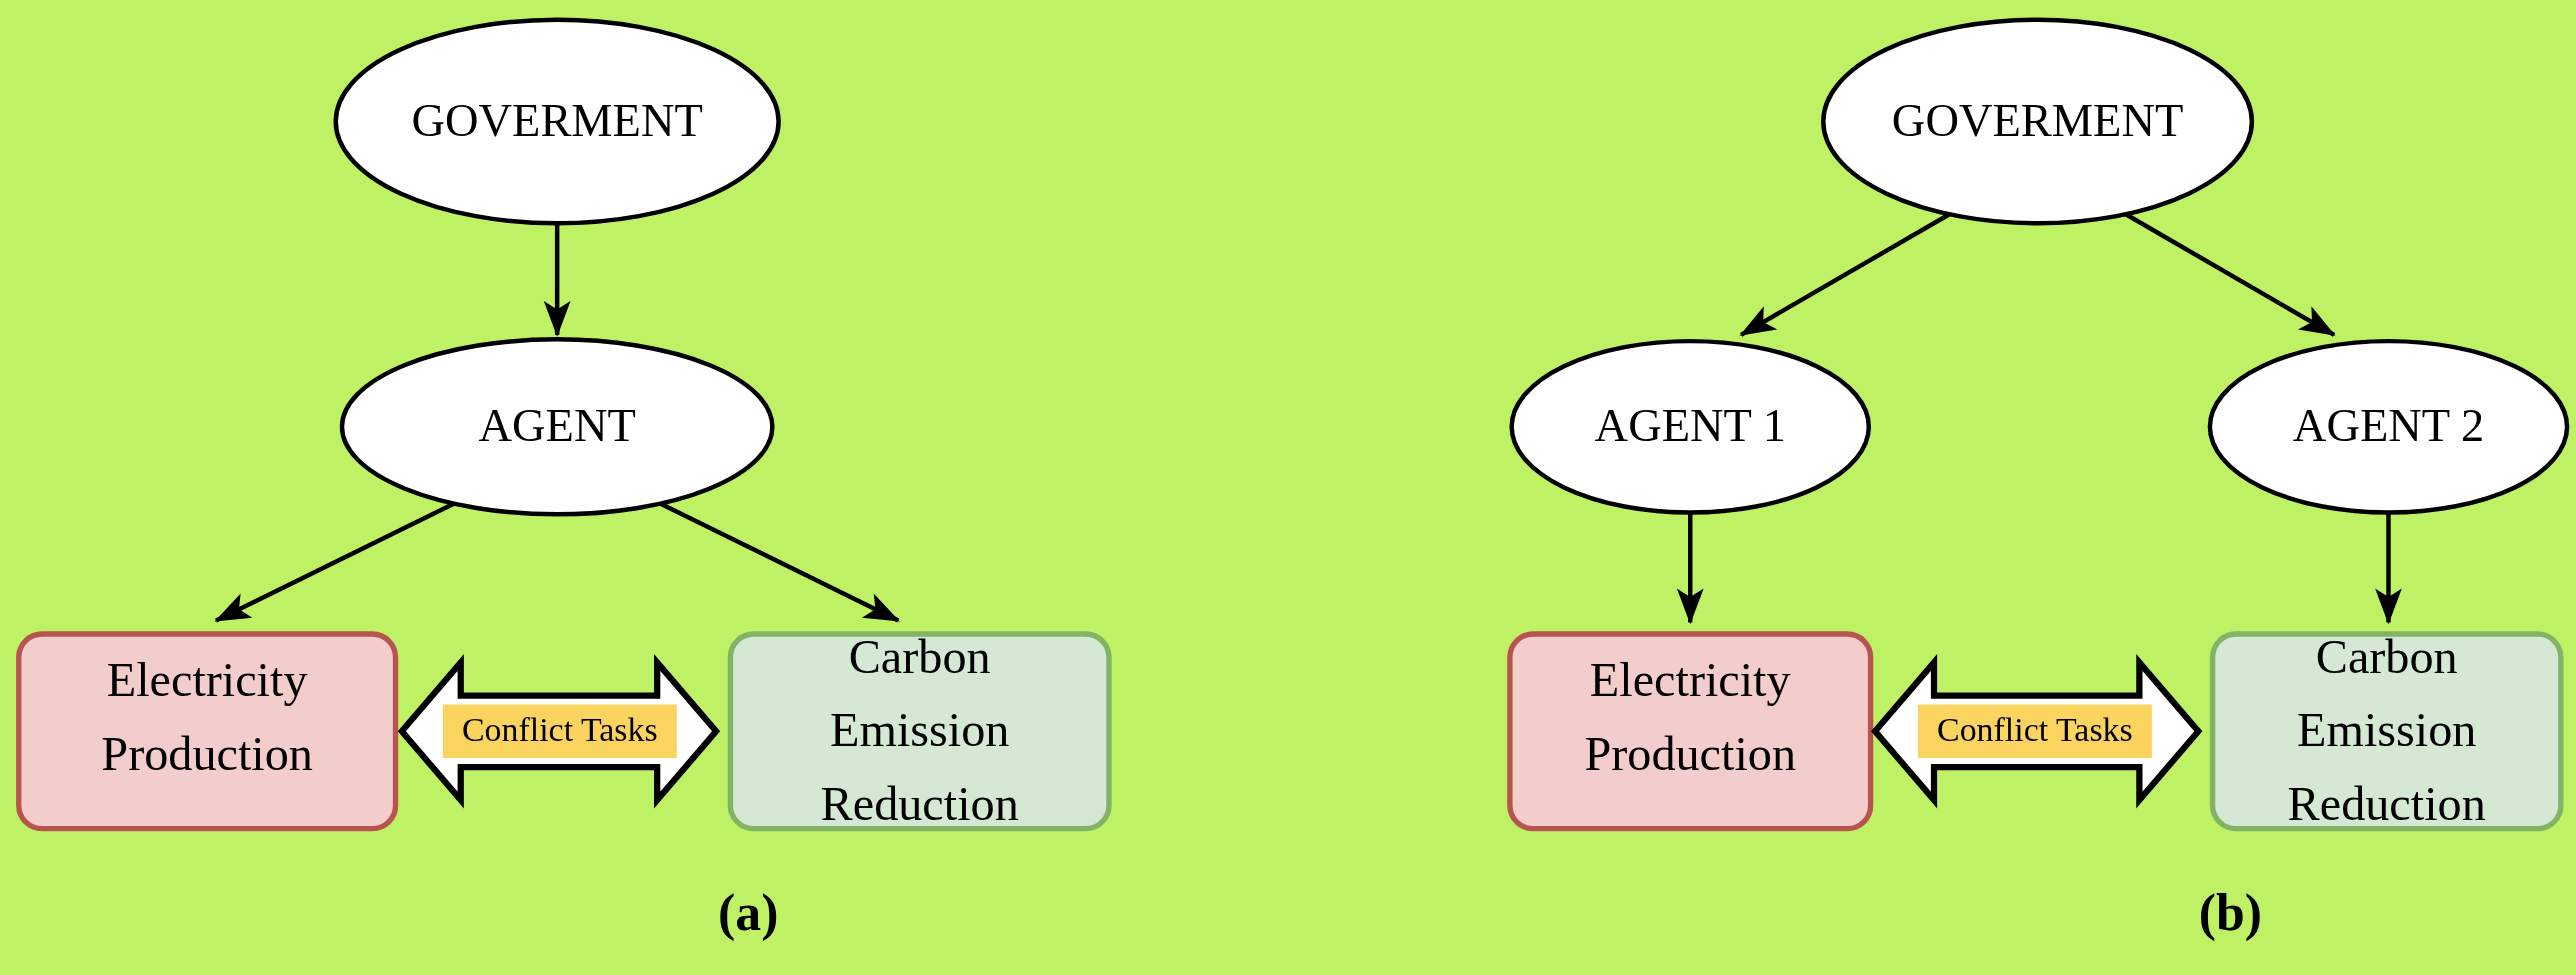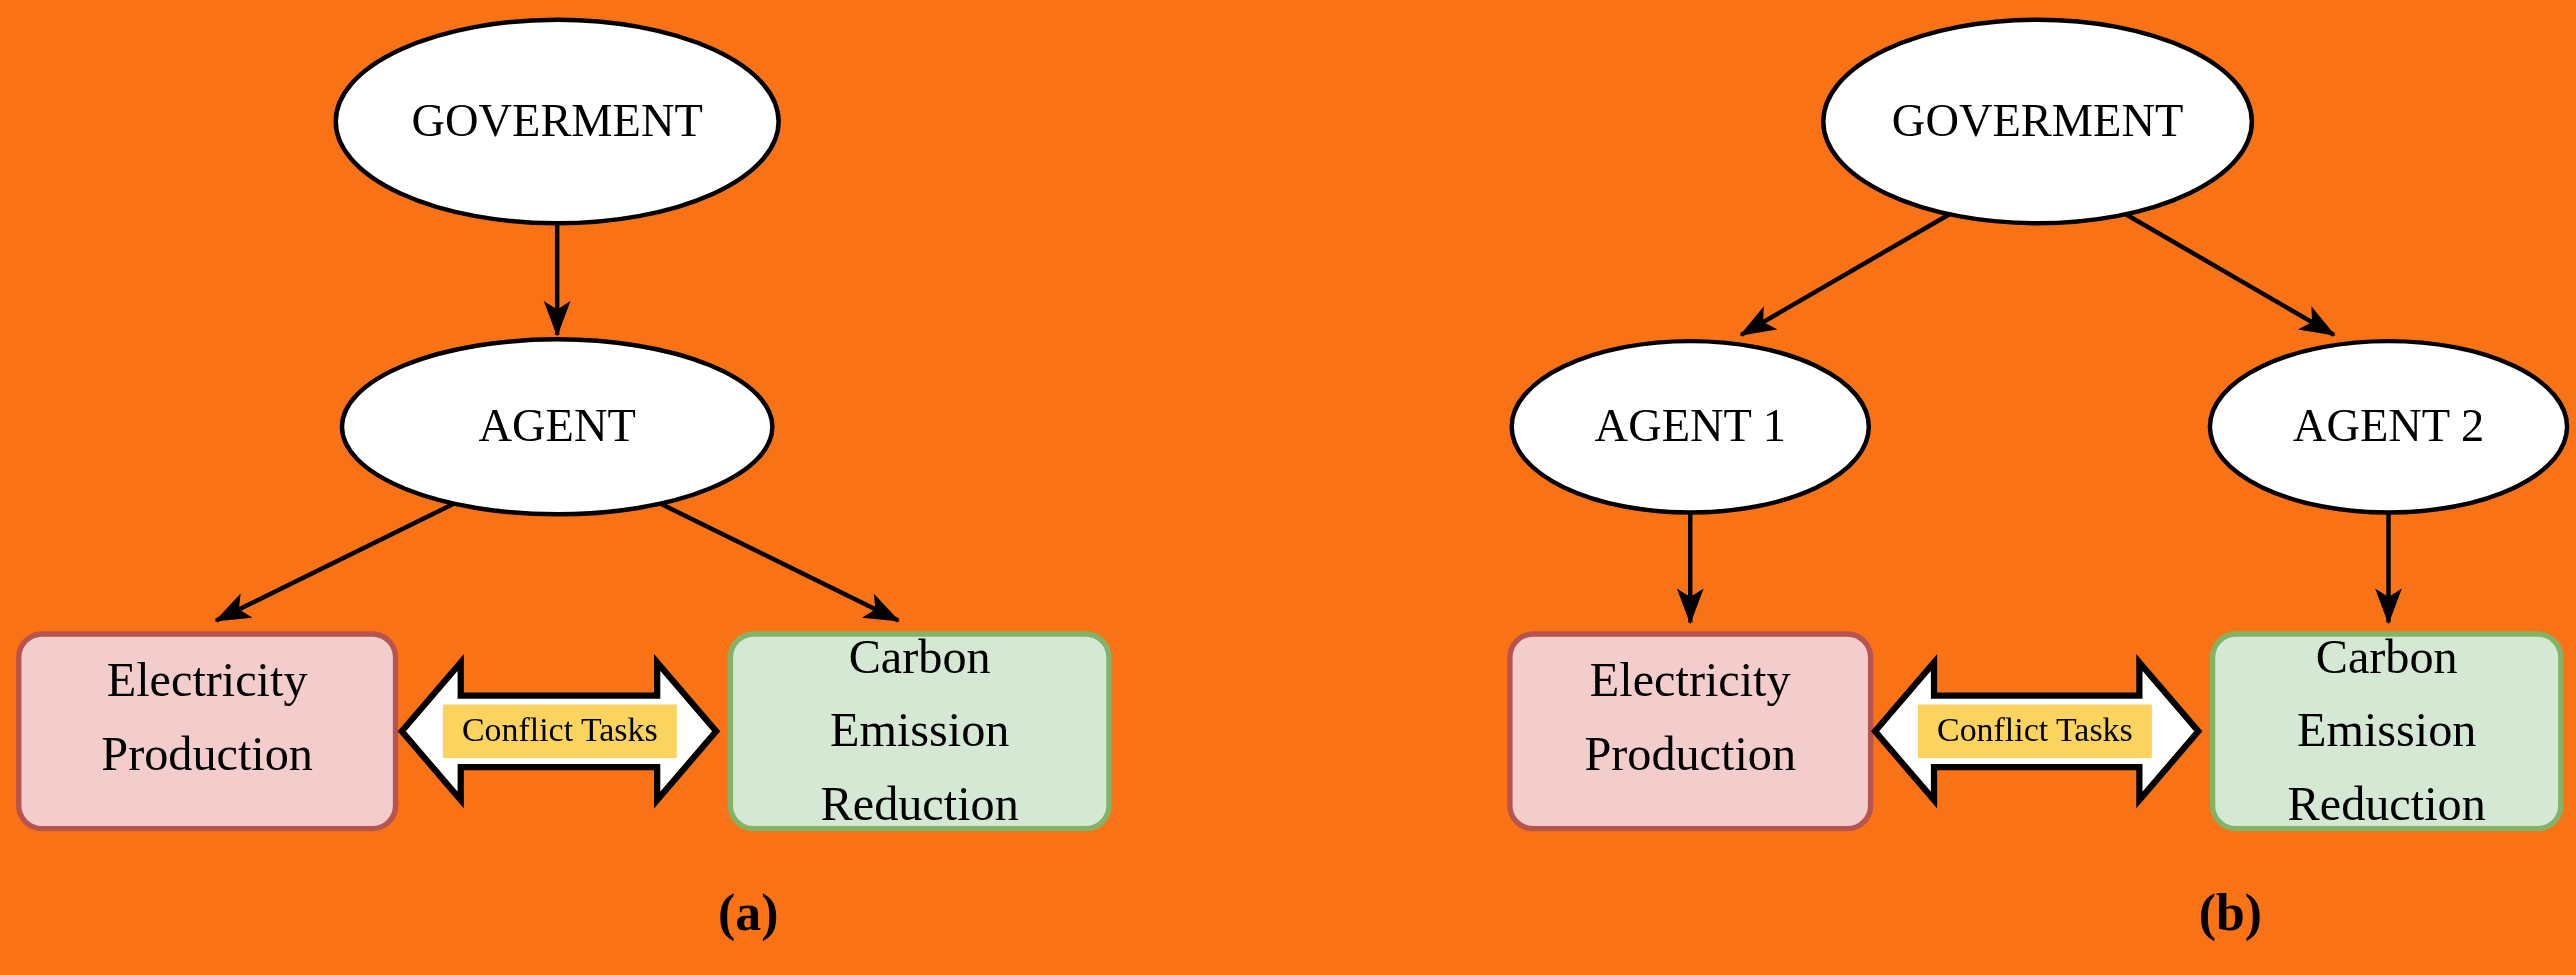--- a/index.html
+++ b/index.html
@@ -4,21 +4,21 @@
 <style>
   html, body {
     margin: 0;
     padding: 0;
     background: #ffffff;
   }
   #stage {
     position: relative;
     width: 2576px;
     height: 976px;
-    background: #f97316;
+    background: #bef264;
     overflow: hidden;
     font-family: "Liberation Serif", "DejaVu Serif", serif;
   }
   svg.diagram {
     position: absolute;
     left: 0;
     top: 0;
     width: 2576px;
     height: 976px;
     display: block;

